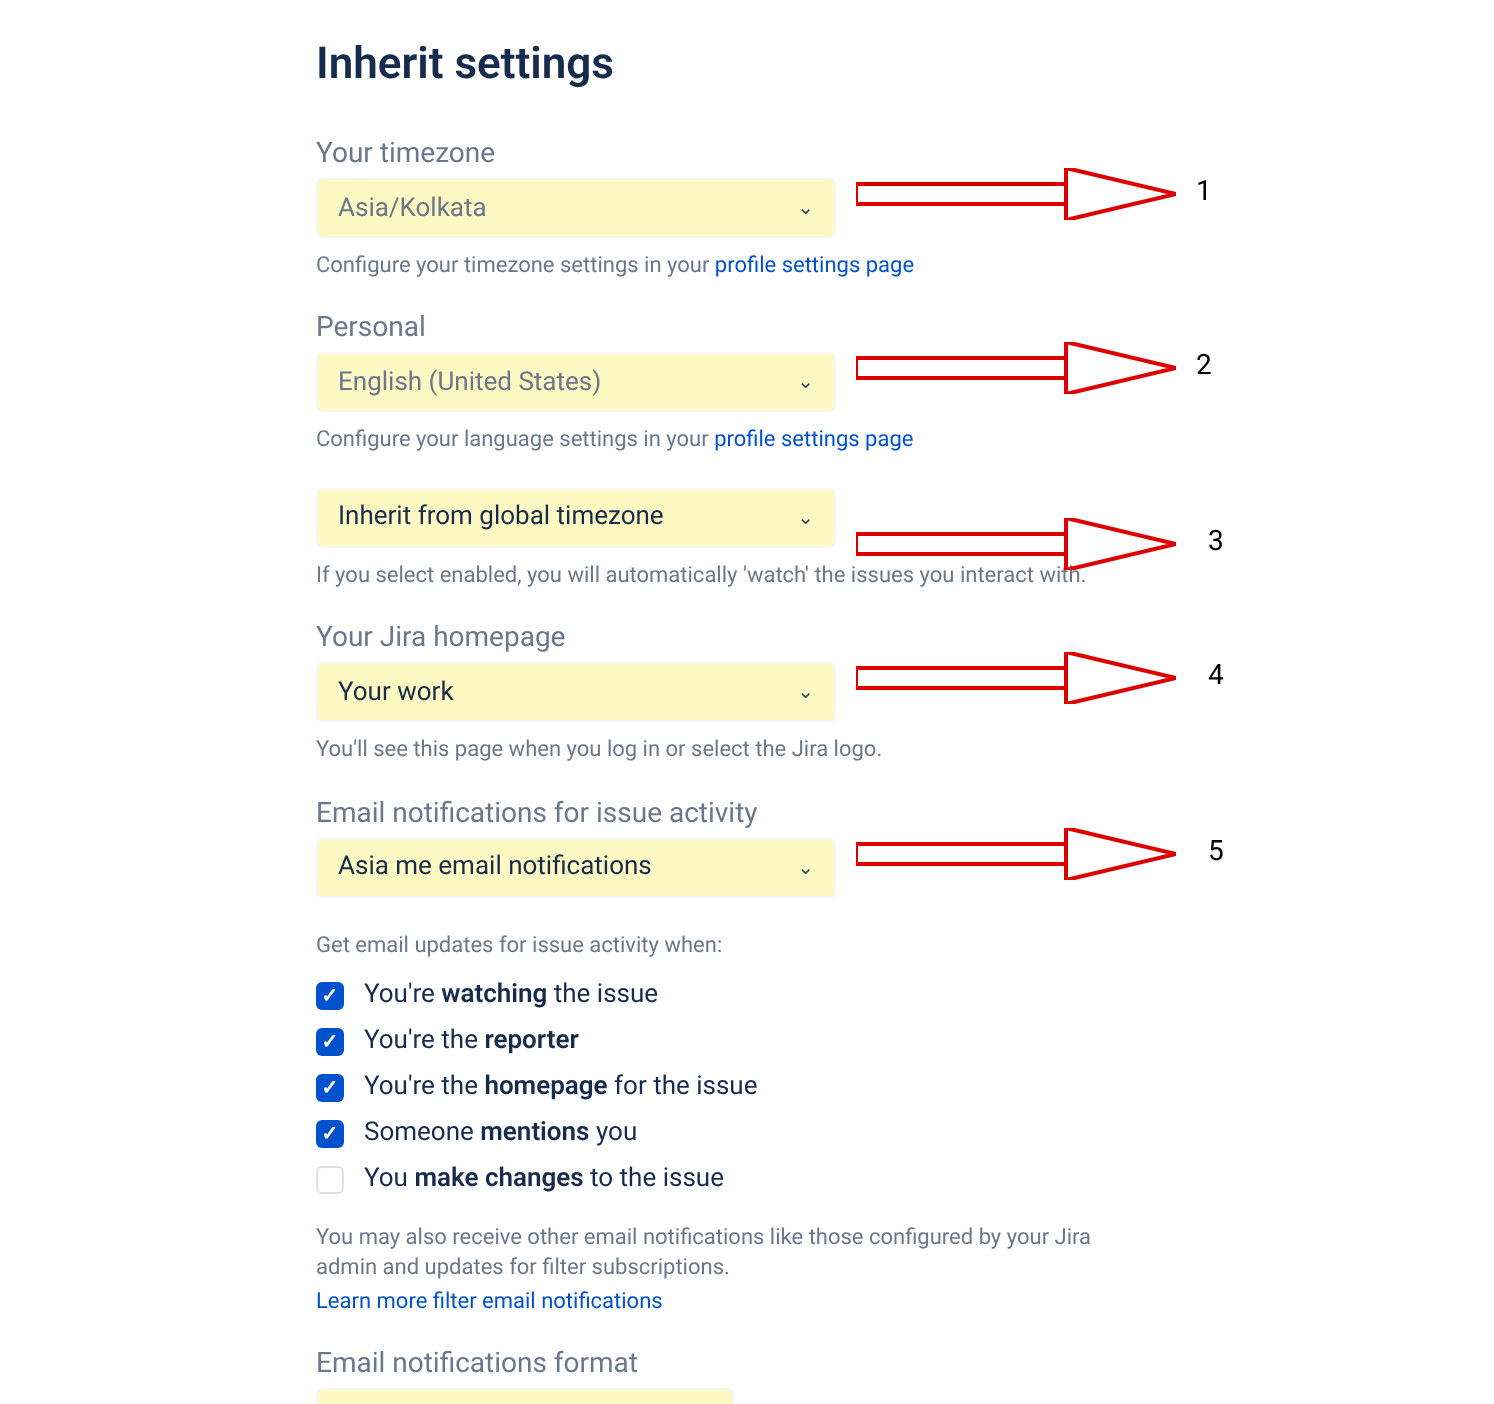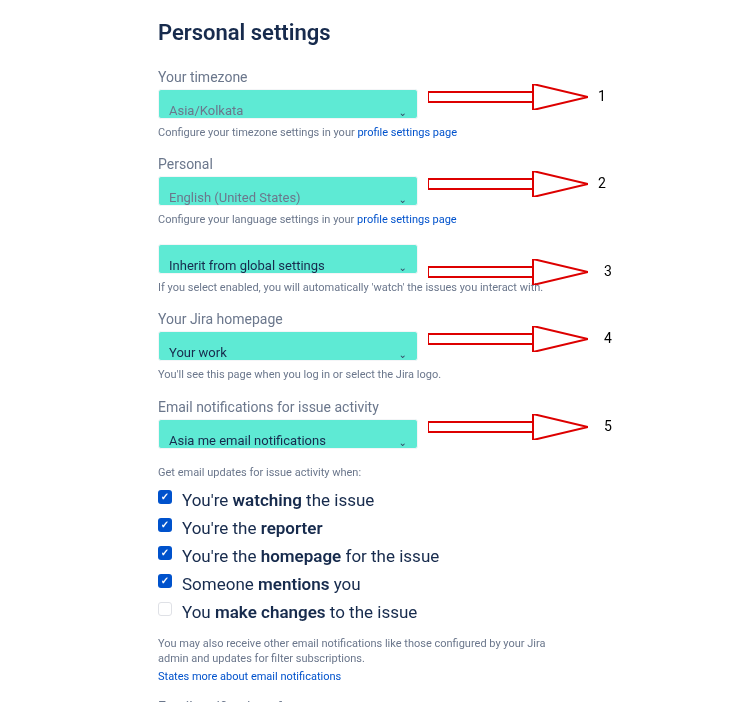--- a/index.html
+++ b/index.html
@@ -24,26 +24,26 @@
     }
     .field-label {
       font-size: 14px;
       color: #6b778c;
       display: block;
       margin-bottom: 4px;
     }
     .select-box {
       width: 260px;
       height: 30px;
-      background: #5eead4;
+      background: #fef9c3;
       border: 1px solid #f4f5f7;
       border-radius: 3px;
       padding: 0 10px;
       display: flex;
-      align-items: flex-end;
+      align-items: center;
       justify-content: space-between;
       color: #6b778c;
       font-size: 13px;
       cursor: pointer;
       position: relative;
     }
     .select-value { color: #6b778c; }
     .select-value.strong { color: #172b4d; }
     .chevron {
       color: #344563;
@@ -58,23 +58,23 @@
     .link {
       color: #0052cc;
       text-decoration: none;
       cursor: pointer;
     }
     .checkbox-list {
       margin-top: 6px;
     }
     .checkbox-item {
       display: flex;
-      align-items: flex-start;
+      align-items: flex-end;
       padding: 4px 0;
-      font-size: 17px;
+      font-size: 13px;
       color: #172b4d;
     }
     .checkbox {
       width: 14px;
       height: 14px;
       border-radius: 3px;
       margin-right: 10px;
       display: inline-flex;
       align-items: center;
       justify-content: center;
@@ -107,21 +107,21 @@
       color: #000;
       font-size: 14px;
     }
     .select-narrow { width: 209px; }
   </style>
 </head>
 <body>
 
 
 
-<h1>Personal settings</h1>
+<h1>Inherit settings</h1>
 
 
 <div class="field-group">
   <label class="field-label">Your timezone</label>
   <div class="select-box">
     <span class="select-value">Asia/Kolkata</span>
     <span class="chevron">⌄</span>
   </div>
   <div class="arrow-annotation" style="top:15px;">
     <svg width="160" height="26">
@@ -150,21 +150,21 @@
     <span class="arrow-num" style="left:170px;top:4px;">2</span>
   </div>
   <div class="help-text">
     <span>Configure your language settings in your </span><a class="link">profile settings page</a>
   </div>
 </div>
 
 
 <div class="field-group">
   <div class="select-box">
-    <span class="select-value strong">Inherit from global settings</span>
+    <span class="select-value strong">Inherit from global timezone</span>
     <span class="chevron">⌄</span>
   </div>
   <div class="arrow-annotation" style="top:15px;">
     <svg width="160" height="26">
         <rect x="0" y="8" width="105" height="10" fill="none" stroke="#d00" stroke-width="2"></rect>
         <polygon points="105,0 160,13 105,26" fill="none" stroke="#d00" stroke-width="2"></polygon>
       </svg>
     <span class="arrow-num" style="left:176px;top:4px;">3</span>
   </div>
   <div class="help-text">If you select enabled, you will automatically 'watch' the issues you interact with.</div>
@@ -222,21 +222,21 @@
       <span class="checkbox checked"></span>
       <span class="checkbox-label">Someone <b>mentions</b> you</span>
     </div>
     <div class="checkbox-item">
       <span class="checkbox unchecked"></span>
       <span class="checkbox-label">You <b>make changes</b> to the issue</span>
     </div>
   </div>
 
 <div class="help-text" style="margin-top:10px;max-width:420px;">You may also receive other email notifications like those configured by your Jira admin and updates for filter subscriptions.</div>
-<a class="link" style="font-size:11px;">States more about email notifications</a>
+<a class="link" style="font-size:11px;">Learn more filter email notifications</a>
 
 <div class="field-group" style="margin-top:16px;">
   <label class="field-label">Email notifications format</label>
   <div class="select-box select-narrow">
     
     
   </div>
 </div>
 
 

